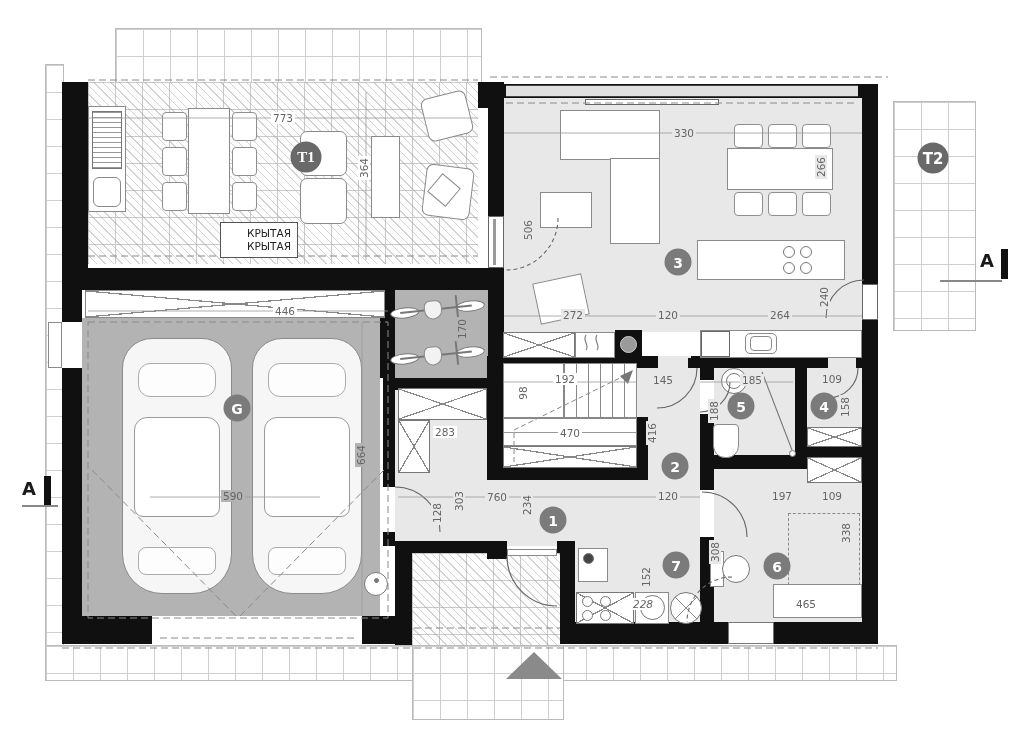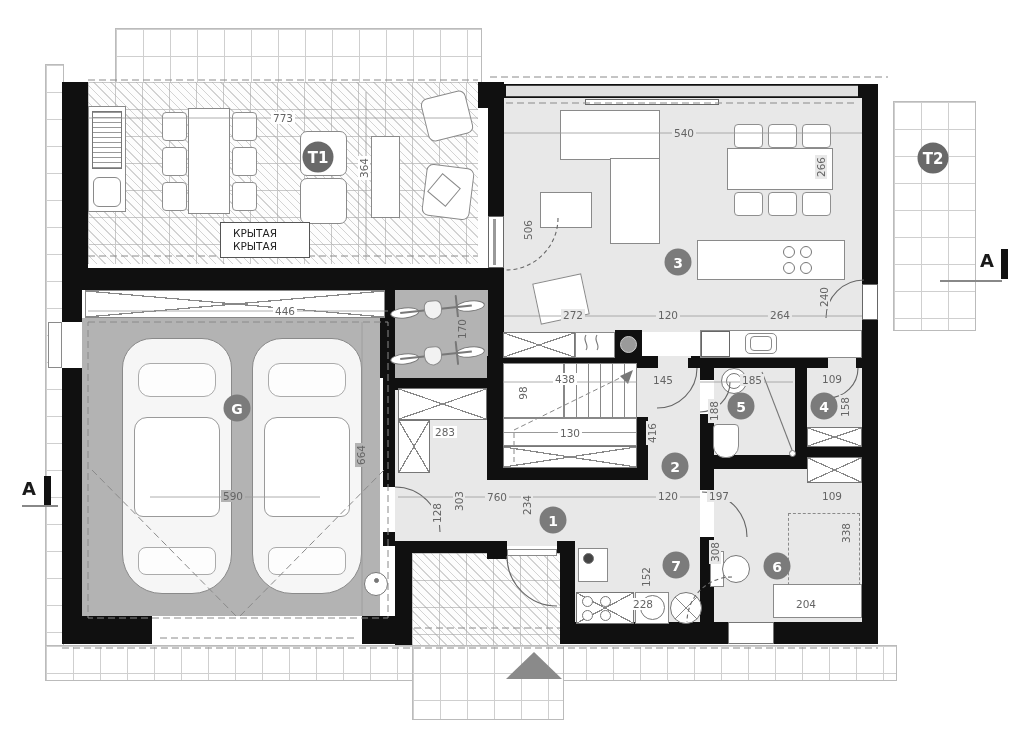--- a/index.html
+++ b/index.html
@@ -50,22 +50,22 @@
   .car .trunk{position:absolute;left:15px;right:15px;bottom:18px;height:26px;border:1px solid #ababab;
        border-radius:8px;background:#fdfdfd}
   .bike{position:absolute;width:95px;height:34px;transform:rotate(-6deg)}
   .bike .wheel{position:absolute;width:27px;height:9px;border:1.4px solid #787878;border-radius:50%;top:12px;background:#fff}
   .bike .frame{position:absolute;left:10px;top:16px;width:72px;height:2px;background:#787878}
   .bike .saddle{position:absolute;left:34px;top:8px;width:16px;height:17px;border:1px solid #8a8a8a;
        border-radius:40% 40% 60% 60%;background:#f2f2f2}
   .bike .bar{position:absolute;left:66px;top:5px;width:2px;height:24px;background:#787878;border-radius:2px}
   .tri{position:absolute;width:0;height:0;border-left:28px solid transparent;
        border-right:28px solid transparent;border-bottom:27px solid #8a8a8a}
-  .lbl-box{position:absolute;background:#fff;border:1px solid #555;color:#222;text-align:left;
-       font-size:10.5px;line-height:13px;padding:4px 12px;z-index:35}
+  .lbl-box{position:absolute;background:#fff;border:1px solid #555;color:#222;text-align:right;
+       font-size:10.5px;line-height:13px;padding:4px 6px;z-index:35}
   .grill{position:absolute;box-sizing:border-box;border:1px solid #777;background-color:#fff;
        background-image:repeating-linear-gradient(#999 0 1px,transparent 1px 5px)}
   .dashedbox{position:absolute;border:1.2px dashed #8a8a8a;box-sizing:border-box}
   svg.ov{position:absolute;left:0;top:0;z-index:20;pointer-events:none}
 </style>
 </head>
 <body>
 
 <div id="plan">
 
@@ -289,54 +289,54 @@
     </g>
     <path d="M514,462 L514,430 L628,374" fill="none" stroke="#888" stroke-width="1" stroke-dasharray="5 3"></path>
     <polygon points="633,370 620,376 628,384" fill="#777"></polygon>
     <g stroke="#9a9a9a" stroke-width="0.8">
       <path d="M88,118 H478 M504,133 H862 M88,311 H388 M504,316 H862 M398,497 H700 M150,497 H320 M362,322 V616 M366,92 V260 M700,382 H793 M503,382 H637"></path>
     </g>
   </svg>
 
 <span class="dim bg-w" style="left: 283px; top: 118px;">773</span>
     <span class="dim r bg-w" style="left: 364px; top: 168px;">364</span>
-    <span class="dim bg-f" style="left: 684px; top: 133px;">540</span>
+    <span class="dim bg-f" style="left: 684px; top: 133px;">330</span>
     <span class="dim r bg-f" style="left: 821px; top: 167px;">266</span>
     <span class="dim r bg-f" style="left: 528px; top: 230px;">506</span>
     <span class="dim bg-f" style="left: 573px; top: 315px;">272</span>
     <span class="dim bg-f" style="left: 668px; top: 315px;">120</span>
     <span class="dim bg-f" style="left: 780px; top: 315px;">264</span>
     <span class="dim r bg-f" style="left: 824px; top: 297px;">240</span>
     <span class="dim bg-w" style="left: 285px; top: 311px;">446</span>
     <span class="dim r bg-g" style="left: 462px; top: 329px;">170</span>
     <span class="dim r bg-g" style="left: 361px; top: 455px;">664</span>
     <span class="dim bg-g" style="left: 233px; top: 496px;">590</span>
-    <span class="dim bg-w" style="left: 565px; top: 379px;">438</span>
+    <span class="dim bg-w" style="left: 565px; top: 379px;">192</span>
     <span class="dim r bg-w" style="left: 523px; top: 393px;">98</span>
-    <span class="dim bg-w" style="left: 570px; top: 433px;">130</span>
+    <span class="dim bg-w" style="left: 570px; top: 433px;">470</span>
     <span class="dim bg-f" style="left: 663px; top: 380px;">145</span>
     <span class="dim r bg-f" style="left: 652px; top: 433px;">416</span>
     <span class="dim bg-w" style="left: 445px; top: 432px;">283</span>
     <span class="dim r bg-f" style="left: 459px; top: 501px;">303</span>
     <span class="dim r bg-f" style="left: 437px; top: 513px;">128</span>
     <span class="dim bg-f" style="left: 497px; top: 497px;">760</span>
     <span class="dim r bg-f" style="left: 527px; top: 505px;">234</span>
     <span class="dim bg-f" style="left: 668px; top: 496px;">120</span>
     <span class="dim bg-f" style="left: 752px; top: 380px;">185</span>
     <span class="dim r bg-f" style="left: 714px; top: 411px;">188</span>
     <span class="dim bg-f" style="left: 832px; top: 379px;">109</span>
     <span class="dim r bg-f" style="left: 845px; top: 407px;">158</span>
-    <span class="dim bg-f" style="left: 719px; top: 496px; text-align: center;">197</span>
+    <span class="dim bg-f" style="left: 782px; top: 496px; text-align: center;">197</span>
     <span class="dim bg-f" style="left: 832px; top: 496px;">109</span>
     <span class="dim r bg-f" style="left: 846px; top: 533px;">338</span>
     <span class="dim r bg-f" style="left: 715px; top: 552px;">308</span>
     <span class="dim r bg-f" style="left: 646px; top: 577px;">152</span>
-    <span class="dim bg-w" style="left: 643px; top: 604px;">228</span>
-    <span class="dim bg-w" style="left: 806px; top: 604px;">204</span>
-    <div class="badge t" style="left: 318px; top: 157px;">T1</div>
+    <span class="dim bg-w" style="left: 643px; top: 604px; font-style: italic;">228</span>
+    <span class="dim bg-w" style="left: 806px; top: 604px;">465</span>
+    <div class="badge t" style="left: 306px; top: 157px; font-family: Liberation Serif, serif;">T1</div>
     <div class="badge t" style="left: 933px; top: 158px;">T2</div>
     <div class="badge" style="left: 237px; top: 408px;">G</div>
     <div class="badge" style="left: 553px; top: 520px;">1</div>
     <div class="badge" style="left: 675px; top: 466px;">2</div>
     <div class="badge" style="left: 678px; top: 262px;">3</div>
     <div class="badge" style="left: 824px; top: 406px;">4</div>
     <div class="badge" style="left: 741px; top: 406px;">5</div>
     <div class="badge" style="left: 777px; top: 566px;">6</div>
     <div class="badge" style="left: 676px; top: 565px;">7</div>
   </div>

